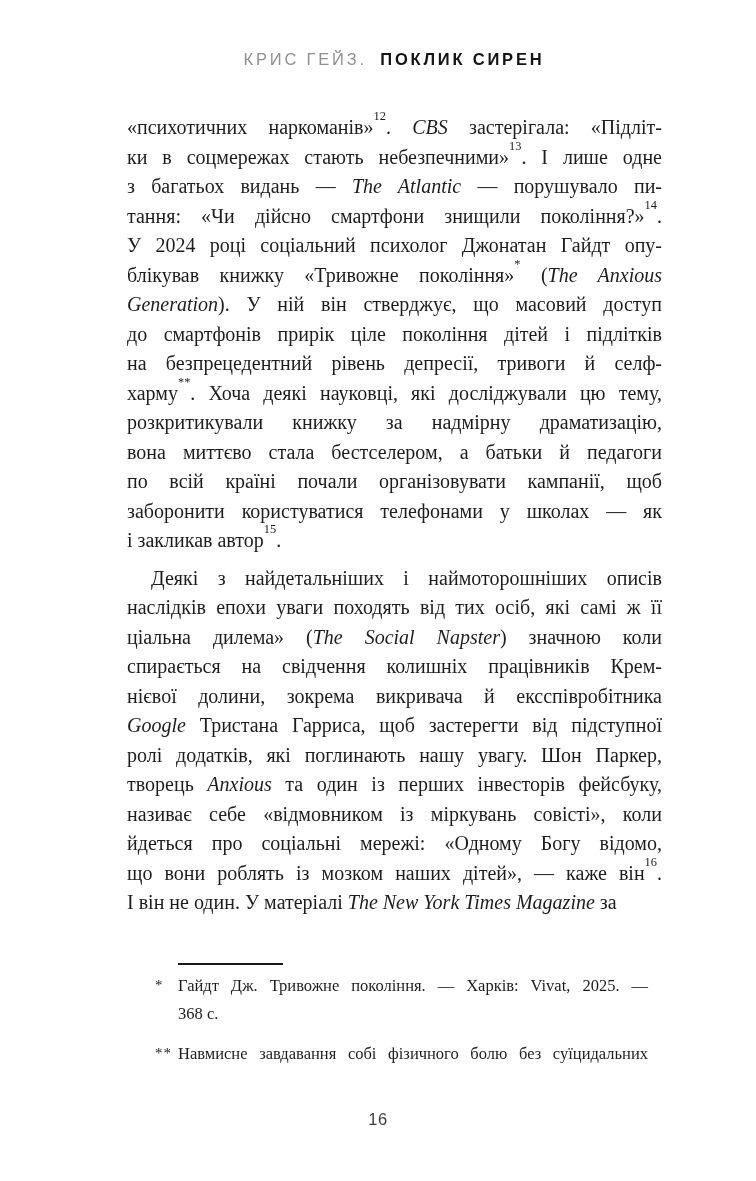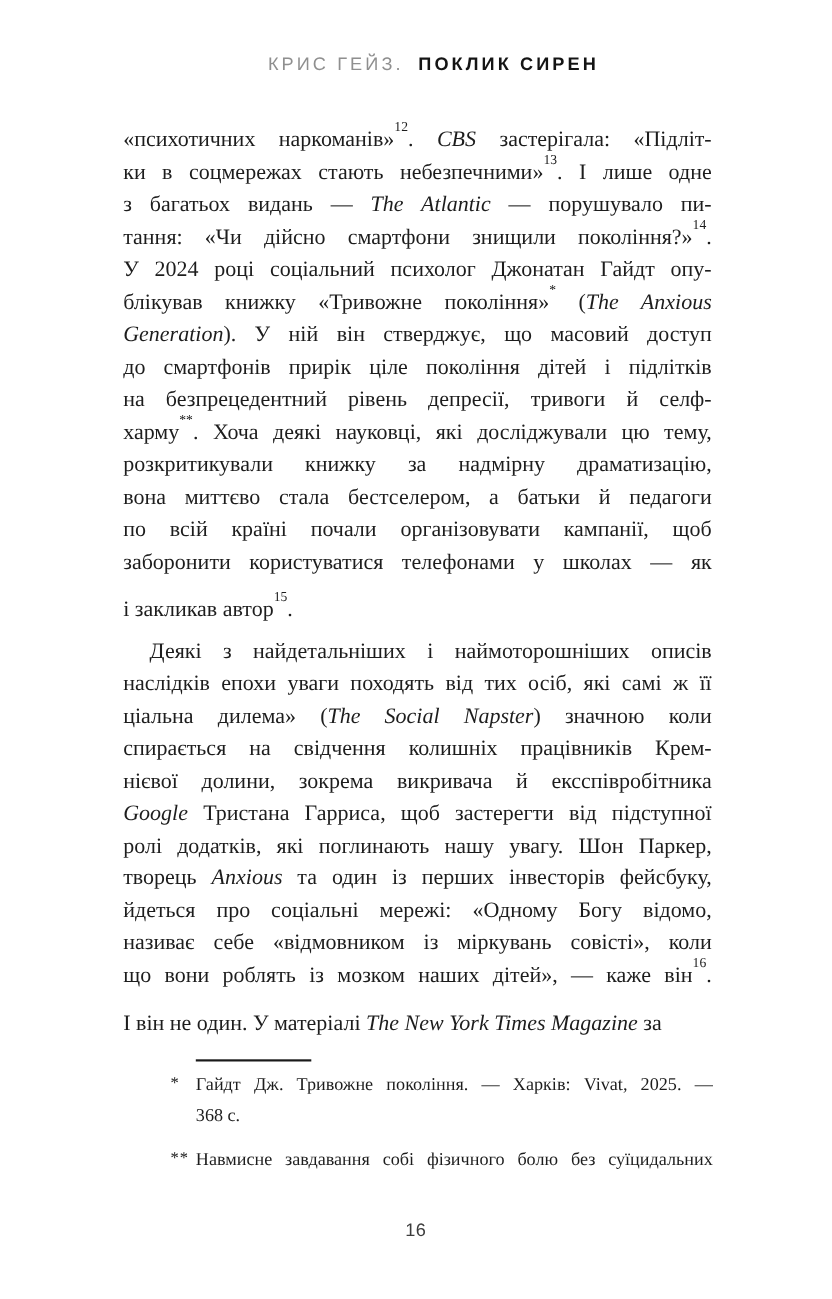--- a/index.html
+++ b/index.html
@@ -7,26 +7,26 @@
     position:relative; width:756px; height:1181px; background:#ffffff;
     overflow:hidden;
   }
   .running-head {
     position:absolute; top:50px; left:16px; width:756px; text-align:center;
     font-family:"Liberation Sans", sans-serif; font-size:16.5px;
     letter-spacing:2.8px; color:#8f8f8f; font-weight:400; white-space:nowrap;
   }
   .running-head .head-title { color:#141414; font-weight:700; margin-left:6px; }
   .body-text {
-    position:absolute; left:112px; top:113px; width:535px;
+    position:absolute; left:127px; top:113px; width:535px;
     font-family:"Liberation Serif", serif; font-size:20px; line-height:29.5px;
     color:#1d1d1d;
   }
   .line { text-align:justify; text-align-last:justify; }
-  .line.no-fill { text-align-last:left;margin-top:14px; }
+  .line.no-fill { text-align-last:left; }
   .para.indent .line:first-child { text-indent:24px;margin-top:8px; }
   .i { font-style:italic; }
   .line sup, .fn-line sup {
     font-size:0.62em; line-height:0; position:relative; top:-0.5em;
     letter-spacing:0;
   }
   .footnote-rule {
     position:absolute; left:178px; top:963px; width:105px; height:0;
     border-top:2px solid #1a1a1a;
   }
@@ -77,22 +77,22 @@
       </div>
       <div class="para indent">
         <div class="line"><span>Деякі з найдетальніших і наймоторошніших описів</span></div>
         <div class="line"><span>наслідків епохи уваги походять від тих осіб, які самі ж її</span></div>
         <div class="line"><span>ціальна дилема» (</span><span class="i">The Social Napster</span><span>) значною коли</span></div>
         <div class="line"><span>спирається на свідчення колишніх працівників Крем-</span></div>
         <div class="line"><span>нієвої долини, зокрема викривача й ексспівробітника</span></div>
         <div class="line"><span class="i">Google</span><span> Тристана Гарриса, щоб застерегти від підступної</span></div>
         <div class="line"><span>ролі додатків, які поглинають нашу увагу. Шон Паркер,</span></div>
         <div class="line"><span>творець </span><span class="i">Anxious</span><span> та один із перших інвесторів фейсбуку,</span></div>
+        <div class="line"><span>називає себе «відмовником із міркувань совісті», коли</span></div>
         <div class="line"><span>йдеться про соціальні мережі: «Одному Богу відомо,</span></div>
-        <div class="line"><span>називає себе «відмовником із міркувань совісті», коли</span></div>
         <div class="line"><span>що вони роблять із мозком наших дітей», — каже він</span><sup>16</sup><span>.</span></div>
         <div class="line no-fill"><span>І він не один. У матеріалі </span><span class="i">The New York Times Magazine</span><span> за</span></div>
       </div>
     </main>
 
   <div class="footnote-rule"></div>
 
   <section class="footnotes" id="footnotes">
       <div class="footnote">
         <span class="fn-marker">*</span>

